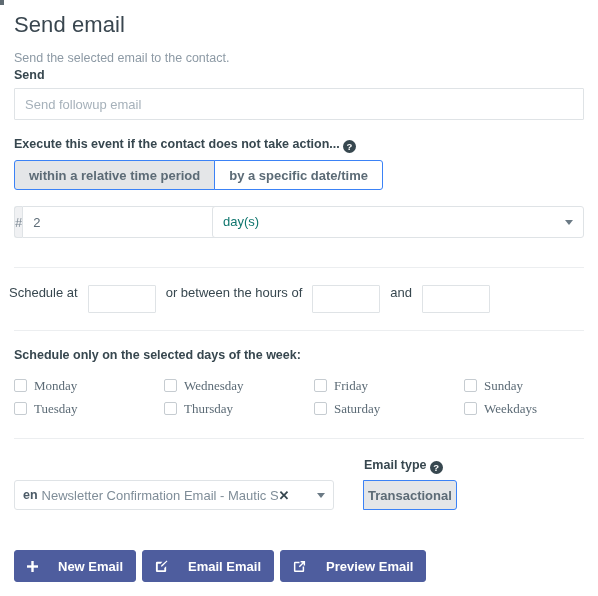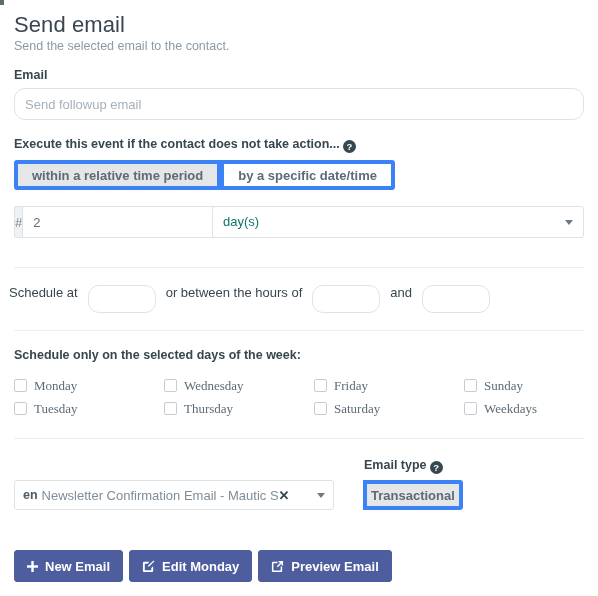--- a/index.html
+++ b/index.html
@@ -14,54 +14,54 @@
   .page { position: relative; width: 598px; height: 524px; background:#fff; }
 
   .corner-dot { position:absolute; left:0; top:0; width:4px; height:5px; background:#5f6b72; }
 
   
   .hdr { position:absolute; left:14px; top:12px; width:570px; }
   .hdr-title {
     font-size: 22px; font-weight: 400; color:#39464f; line-height: 26px;
     letter-spacing: .1px;
   }
-  .hdr-sub { font-size: 12.5px; color:#8d9aa5; margin-top: 0; line-height:16px; }
+  .hdr-sub { font-size: 12.5px; color:#8d9aa5; margin-top: 12px; line-height:16px; }
 
   
   .lbl {
     font-size: 12.5px; font-weight: 700; color:#37474f;
   }
   .req { color:#f2705a; font-weight:700; font-size:13px; }
 
   .helpicon{
     display:inline-block; width:13px; height:13px; border-radius:50%;
     background:#37474f; color:#fff; font-size:9.5px; line-height:13px;
     text-align:center; font-weight:700; vertical-align:-2px; margin-left:3px;
     font-family:"Liberation Sans", sans-serif;
   }
 
   .inp {
-    background:#fff; border:1px solid #dfe3e6; border-radius:11px;
+    background:#fff; border:1px solid #dfe3e6; border-radius:1px;
     height:30px; font-size:13px; color:#8d9aa5;
     padding:0 10px; line-height:28px; font-family:"Liberation Sans", sans-serif;
     outline:none;
   }
   .inp::placeholder { color:#a6b1ba; }
 
   .divider { position:absolute; left:14px; width:570px; height:1px; background:#eceef0; }
 
   
   .name-lbl { position:absolute; left:14px; top:68px; }
   .name-inp { position:absolute; left:14px; top:88px; width:570px; height:32px; line-height:30px; }
 
   
   .exec-lbl { position:absolute; left:14px; top:137px; }
   .btngroup { position:absolute; display:flex; }
   .btngroup .bg-btn {
-    border:4px solid #3b82f6; background:#fff; color:#5c6b76;
+    border:1px solid #3b82f6; background:#fff; color:#5c6b76;
     font-size:13px; font-weight:700; height:30px; padding:0 14px;
     font-family:"Liberation Sans", sans-serif; cursor:pointer;
     display:flex; align-items:center; justify-content:center;
   }
   .btngroup .bg-btn:first-child { border-radius:3px 0 0 3px; }
   .btngroup .bg-btn:last-child { border-radius:0 3px 3px 0; margin-left:-1px; }
   .btngroup .bg-btn.active { background:#e4e6e8; color:#5c6b76; }
   .exec-group { left:14px; top:160px; }
 
   
@@ -128,39 +128,39 @@
 
   .et-lbl { position:absolute; left:364px; top:458px; }
   .et-group { left:364px; top:480px; }
   .et-group .bg-btn { font-weight:700; padding:0 4px; height:30px; }
 
   
   .footer { position:absolute; left:14px; top:550px; display:flex; gap:6px; }
   .btn-primary {
     background:#4e5d9e; color:#fff; border:1px solid #4e5d9e; border-radius:3px;
     height:32px; padding:0 12px; font-size:13px; font-weight:700;
-    display:flex; align-items:center; gap:7px; cursor:pointer;
+    display:flex; align-items:center; gap:20px; cursor:pointer;
     font-family:"Liberation Sans", sans-serif;
   }
   .ic { display:inline-block; line-height:1; font-size:13px; }
   .ic svg { display:block; }
 </style>
 </head>
 <body>
 
 <div class="page">
 
   <div class="corner-dot"></div>
 
   <div class="hdr">
     <div class="hdr-title">Send email</div>
     <div class="hdr-sub">Send the selected email to the contact.</div>
   </div>
 
-  <div class="lbl name-lbl">Email</div>
+  <div class="lbl name-lbl">Send</div>
   <input class="inp name-inp" type="text" placeholder="Send followup email" style="">
 
   <div class="lbl exec-lbl">
     <span>Execute this event if the contact does not take action...</span><span class="helpicon">?</span>
   </div>
 
   <div class="btngroup exec-group">
     <button class="bg-btn active">within a relative time period</button>
     <button class="bg-btn">by a specific date/time</button>
   </div>
@@ -249,21 +249,21 @@
       </span>
       <span>New Email</span>
     </button>
     <button class="btn-primary">
       <span class="ic">
         <svg width="13" height="13" viewBox="0 0 14 14">
           <path d="M1 3.2a1.2 1.2 0 0 1 1.2-1.2H8l-2 2H3v7h7V8.6l2-2v5.2A1.2 1.2 0 0 1 10.8 13H2.2A1.2 1.2 0 0 1 1 11.8z" fill="#fff"></path>
           <path d="M12.6 0.6 13.4 1.4 8 6.8l-1.6.4.4-1.6z" fill="#fff"></path>
         </svg>
       </span>
-      <span>Edit Monday</span>
+      <span>Email Email</span>
     </button>
     <button class="btn-primary">
       <span class="ic">
         <svg width="13" height="13" viewBox="0 0 14 14">
           <path d="M1 3.2a1.2 1.2 0 0 1 1.2-1.2H7v1.6H2.6v7.8h7.8V7H12v4.8A1.2 1.2 0 0 1 10.8 13H2.2A1.2 1.2 0 0 1 1 11.8z" fill="#fff"></path>
           <path d="M8.2 1h4.8v4.8h-1.6V3.7L7.3 7.8 6.2 6.7l4.1-4.1H8.2z" fill="#fff"></path>
         </svg>
       </span>
       <span>Preview Email</span>
     </button>

